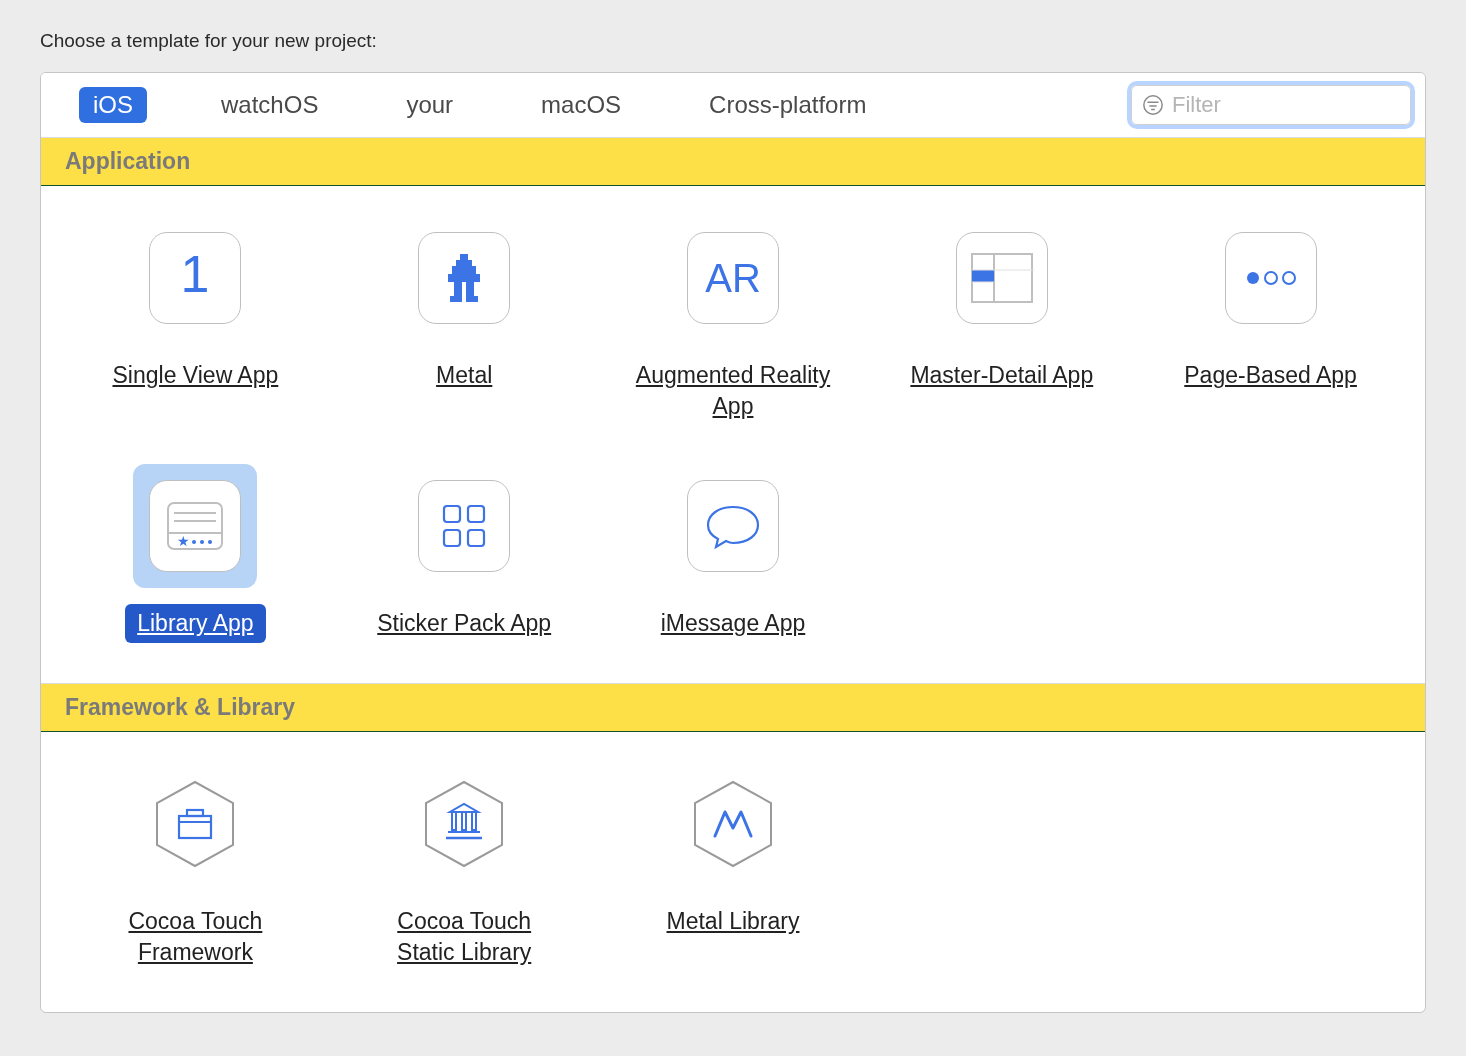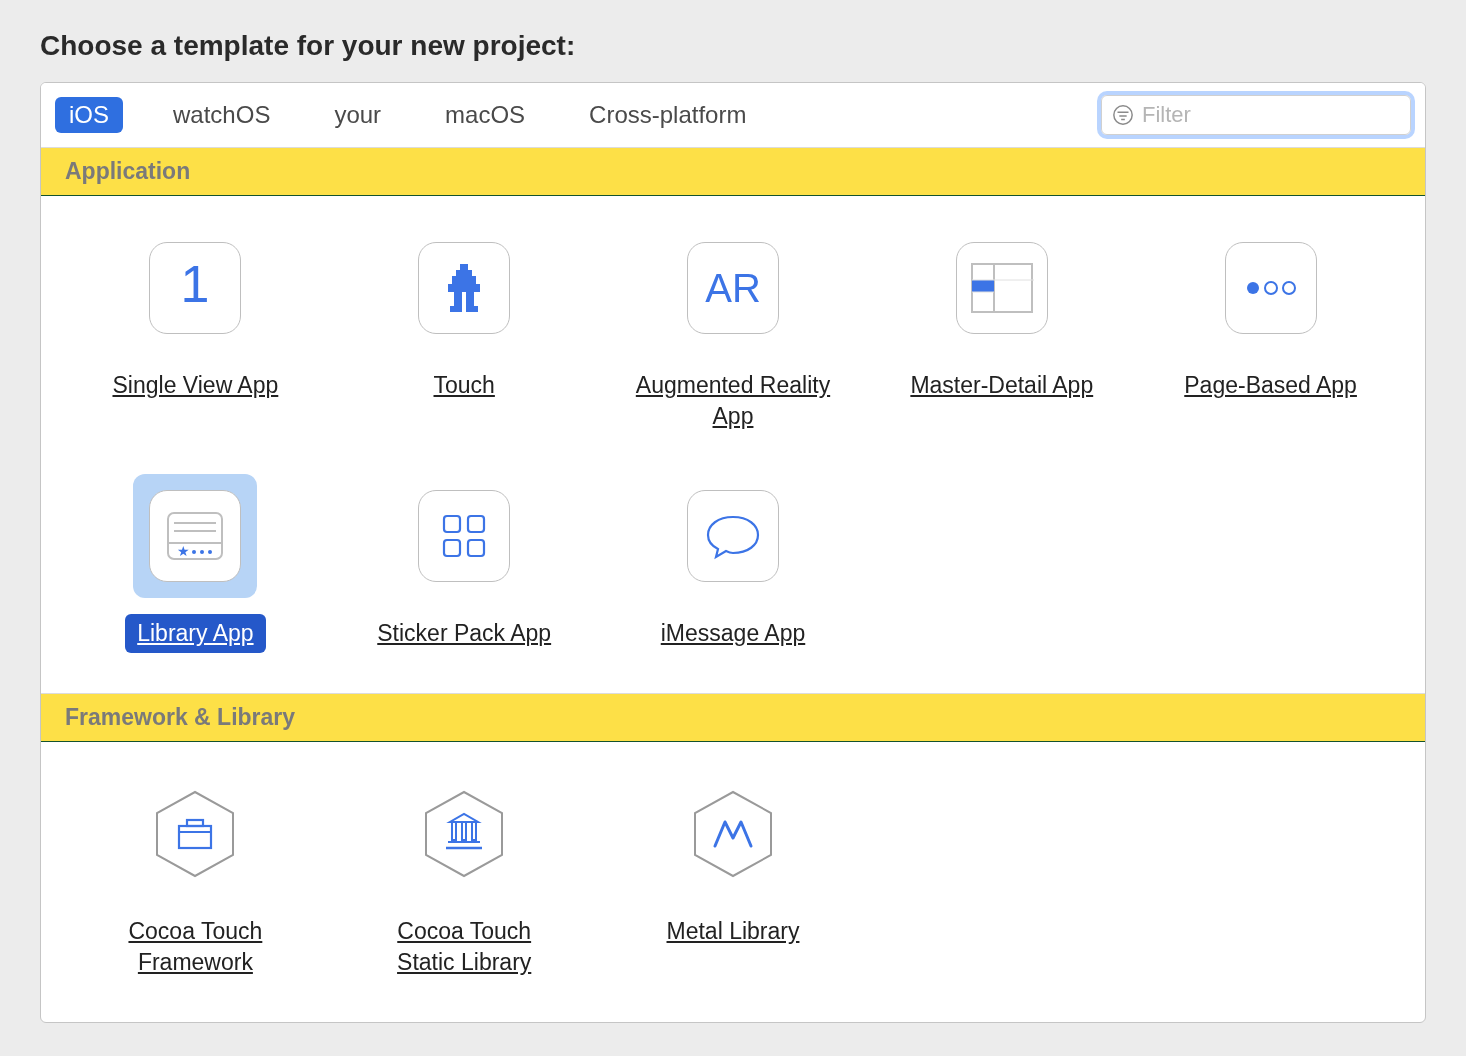--- a/index.html
+++ b/index.html
@@ -6,22 +6,22 @@
   body {
     font-family: -apple-system, "Helvetica Neue", Helvetica, Arial, sans-serif;
     background: #ececec;
     width: 1466px;
     height: 1056px;
     padding: 20px 40px 30px 40px;
     font-size: 15px;
     color: #2a2a2a;
   }
   .dialog-title {
-    font-size: 28px;
-    font-weight: 700;
+    font-size: 19px;
+    font-weight: 400;
     margin: 10px 0 20px 0;
     color: #2a2a2a;
   }
   .panel {
     background: #ffffff;
     border: 1px solid #c5c5c5;
     border-radius: 6px;
     overflow: hidden;
   }
   .platform-bar {
@@ -31,33 +31,34 @@
     gap: 10px;
     background: #ffffff;
   }
   .platform-tab {
     padding: 4px 14px;
     font-size: 24px;
     color: #4a4a4a;
     border-radius: 6px;
     cursor: default;
     margin-right: 26px;
+    margin-left: 24px;
   }
   .platform-tab.active {
     background: #2f6fe0;
     color: #ffffff;
   }
   .spacer { flex: 1; }
   .filter-wrap {
     display: flex;
     align-items: center;
     border: 1px solid #d0d0d0;
     border-radius: 6px;
     padding: 4px 10px;
-    width: 310px;
+    width: 280px;
     height: 40px;
     box-shadow: 0 0 0 4px rgba(100,160,255,0.45);
   }
   .filter-icon {
     width: 22px; height: 22px;
     margin-right: 8px;
     color: #8a8a8a;
   }
   .filter-input {
     border: none;
@@ -183,21 +184,21 @@
               <rect x="20" y="10" width="16" height="6"></rect>
           <rect x="16" y="16" width="24" height="8"></rect>
               <rect x="12" y="24" width="32" height="8"></rect>
           <rect x="18" y="32" width="8" height="14"></rect>
               <rect x="30" y="32" width="8" height="14"></rect>
           <rect x="14" y="46" width="12" height="6"></rect>
               <rect x="30" y="46" width="12" height="6"></rect>
         </svg>
       </div>
         </div>
-      <div class="template-label">Touch</div>
+      <div class="template-label">Metal</div>
     </div>
 
     <div class="template">
       <div class="icon-wrap">
           <div class="icon-box">
         <svg width="72" height="44" viewBox="0 0 72 44">
               <text x="36" y="36" text-anchor="middle" font-size="40" fill="#3c74e6" font-family="Helvetica" font-weight="300">AR</text>
             </svg>
       </div>
         </div>

